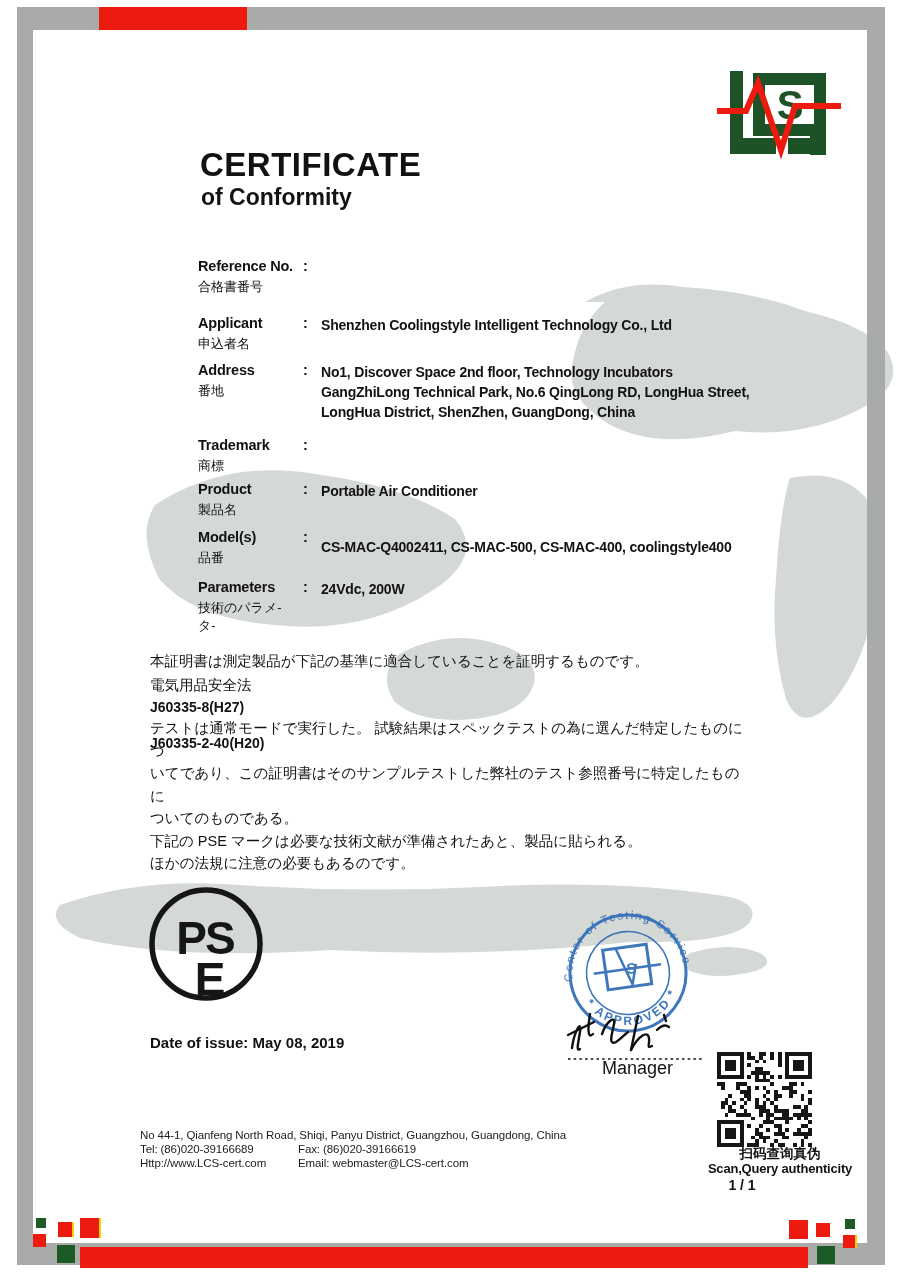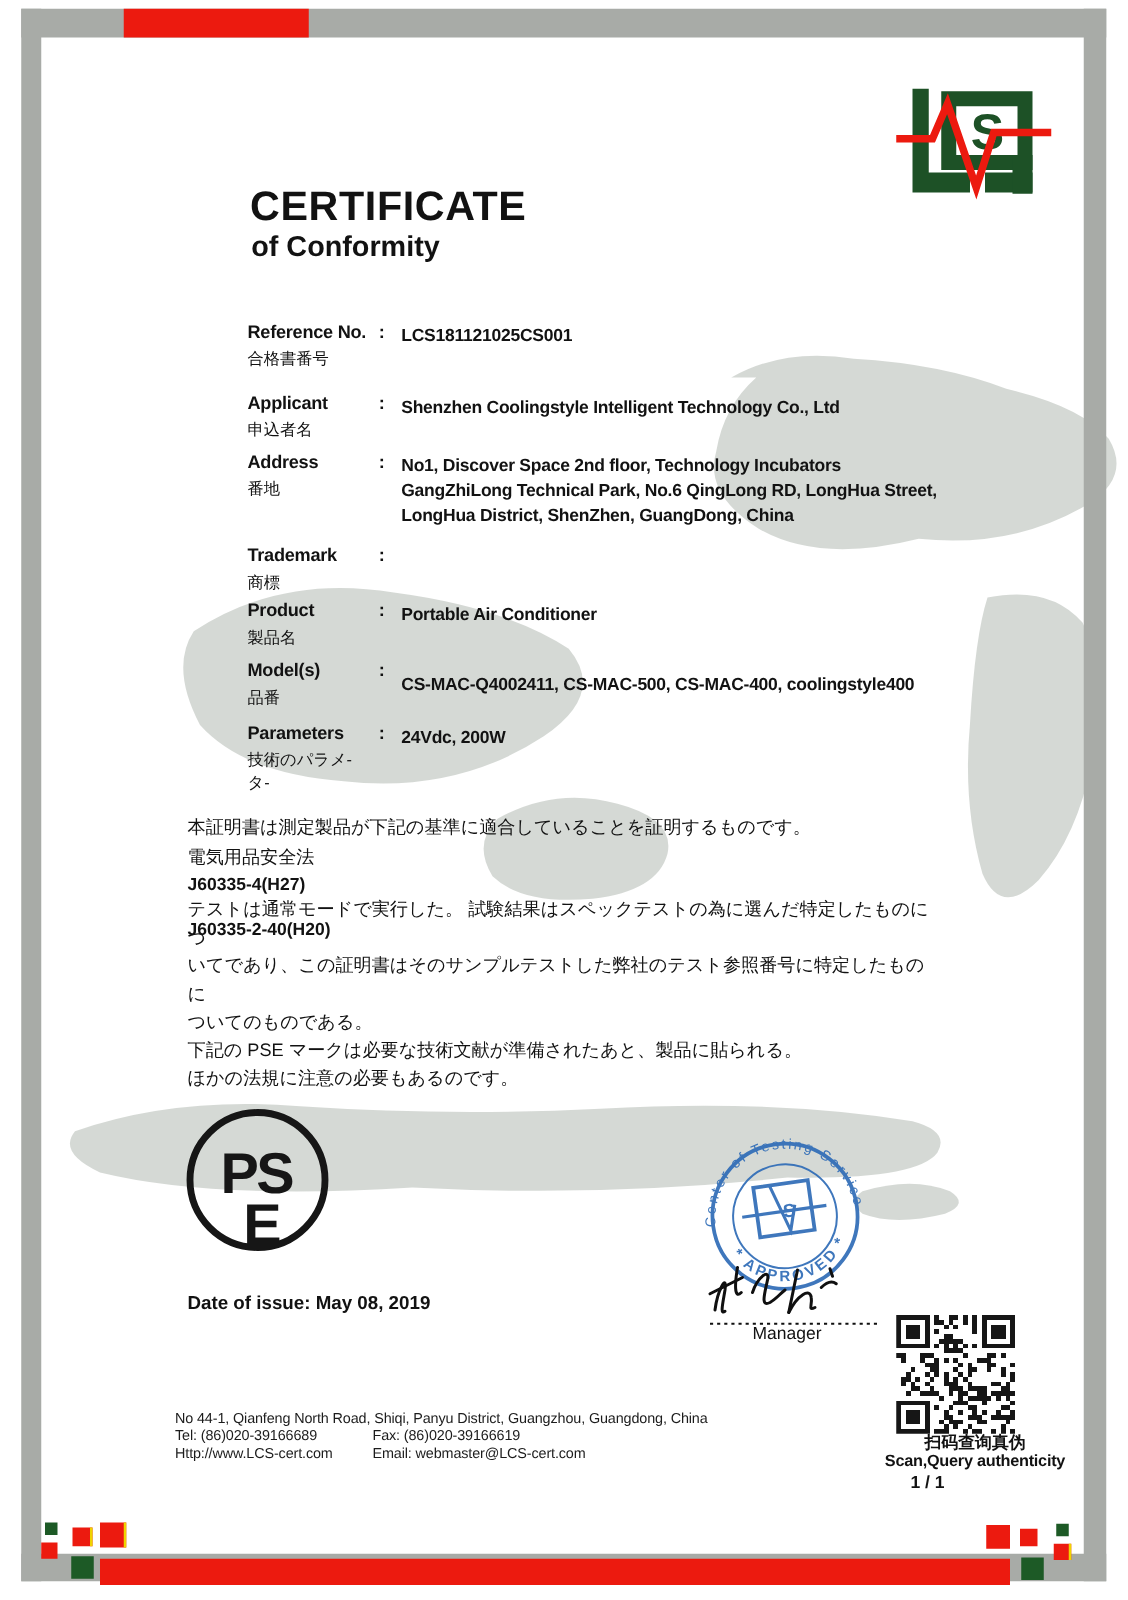--- a/index.html
+++ b/index.html
@@ -31,21 +31,21 @@
   .frow .jp{font-size:13px;display:block;margin-top:4px;white-space:pre-line;}
   .frow .colon{font-weight:bold;font-size:14.5px;}
   .frow .val{font-weight:bold;font-size:14px;letter-spacing:-.2px;line-height:20px;white-space:pre-line;}
   
   .jline{position:absolute;left:150px;font-size:14.5px;z-index:2;}
   .std{font-weight:bold;font-size:14px;}
   #stp{width:600px;line-height:22.5px;white-space:pre-line;}
   
   .mark{position:absolute;z-index:2;}
   #date-issue{position:absolute;left:150px;top:1034px;font-size:15px;font-weight:bold;z-index:2;}
-  #manager{position:absolute;left:602px;top:1058px;font-size:14px;z-index:3;}
+  #manager{position:absolute;left:602px;top:1058px;font-size:18px;z-index:3;}
   
   #qr{position:absolute;left:717px;top:1052px;z-index:2;background:#fff;}
   #qr rect{fill:#161616;}
   .cap{position:absolute;left:690px;width:180px;text-align:center;z-index:2;font-weight:bold;}
   #cap-cn{top:1145px;font-size:13.5px;}
   #cap-en{top:1161px;font-size:13px;letter-spacing:-.2px;}
   #page-num{position:absolute;left:716px;top:1177px;width:52px;text-align:center;
             font-size:14px;font-weight:bold;z-index:2;}
   
   #footer{position:absolute;left:140px;top:1128px;font-size:11.5px;line-height:14px;
@@ -98,21 +98,20 @@
 
   <div id="title1" class="abs">CERTIFICATE</div>
   <div id="title2" class="abs">of Conformity</div>
 
   <div class="frow" style="top:258px">
     <div class="lab">
         <span class="en">Reference No.</span>
         <span class="jp">合格書番号</span>
       </div>
     <div class="colon">:</div>
-    <div class="val">LCS181121025CS001</div>
   </div>
   <div class="frow" style="top:315px">
     <div class="lab">
         <span class="en">Applicant</span>
         <span class="jp">申込者名</span>
       </div>
     <div class="colon">:</div>
     <div class="val">Shenzhen Coolingstyle Intelligent Technology Co., Ltd</div>
   </div>
   <div class="frow" style="top:362px">
@@ -153,21 +152,21 @@
         <span class="en">Parameters</span>
         <span class="jp">技術のパラメ-
 タ-</span>
       </div>
     <div class="colon">:</div>
     <div class="val">24Vdc, 200W</div>
   </div>
 
   <div class="jline" style="top:652px">本証明書は測定製品が下記の基準に適合していることを証明するものです。</div>
   <div class="jline" style="top:676px">電気用品安全法</div>
-  <div class="jline std" style="top:699px">J60335-4(H27)</div>
+  <div class="jline std" style="top:699px">J60335-8(H27)</div>
   <div class="jline std" style="top:735px">J60335-2-40(H20)</div>
   <div id="stp" class="jline" style="top:717px">テストは通常モードで実行した。 試験結果はスペックテストの為に選んだ特定したものにつ
 いてであり、この証明書はそのサンプルテストした弊社のテスト参照番号に特定したものに
 ついてのものである。
 下記の PSE マークは必要な技術文献が準備されたあと、製品に貼られる。
 ほかの法規に注意の必要もあるのです。</div>
 
   <svg class="mark" style="left:146px;top:884px" width="122" height="122" viewBox="0 0 122 122">
     <circle cx="60" cy="60" r="54" fill="none" stroke="#161616" stroke-width="5.5"></circle>
     <text x="59" y="70" font-size="46" font-weight="bold" fill="#161616" text-anchor="middle" font-family="Liberation Sans, DejaVu Sans, sans-serif" letter-spacing="-2">PS</text>

